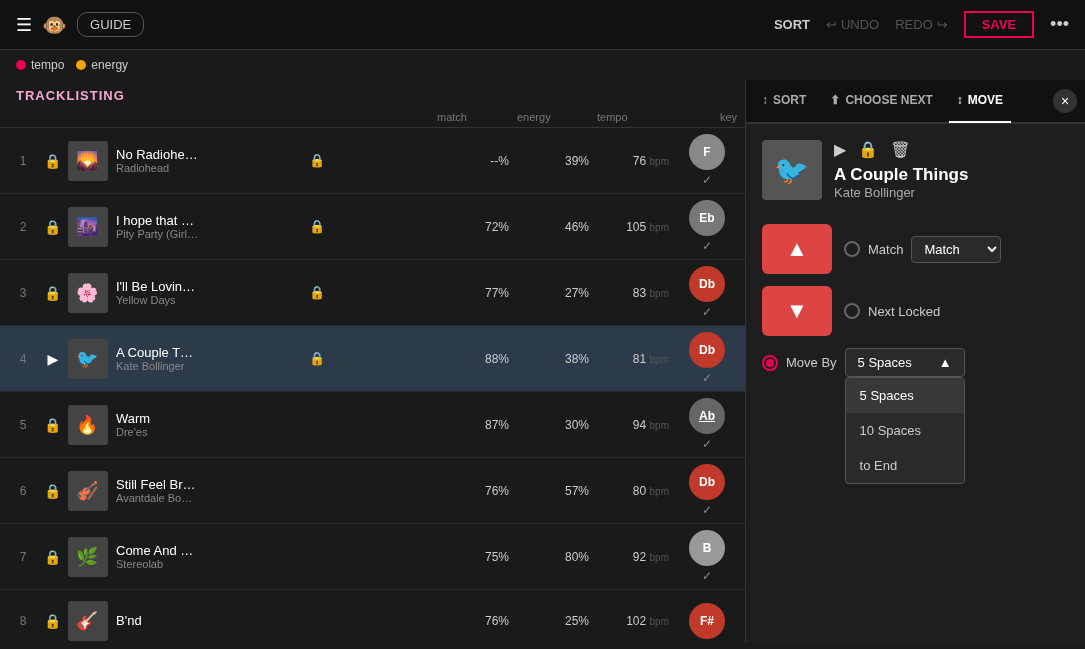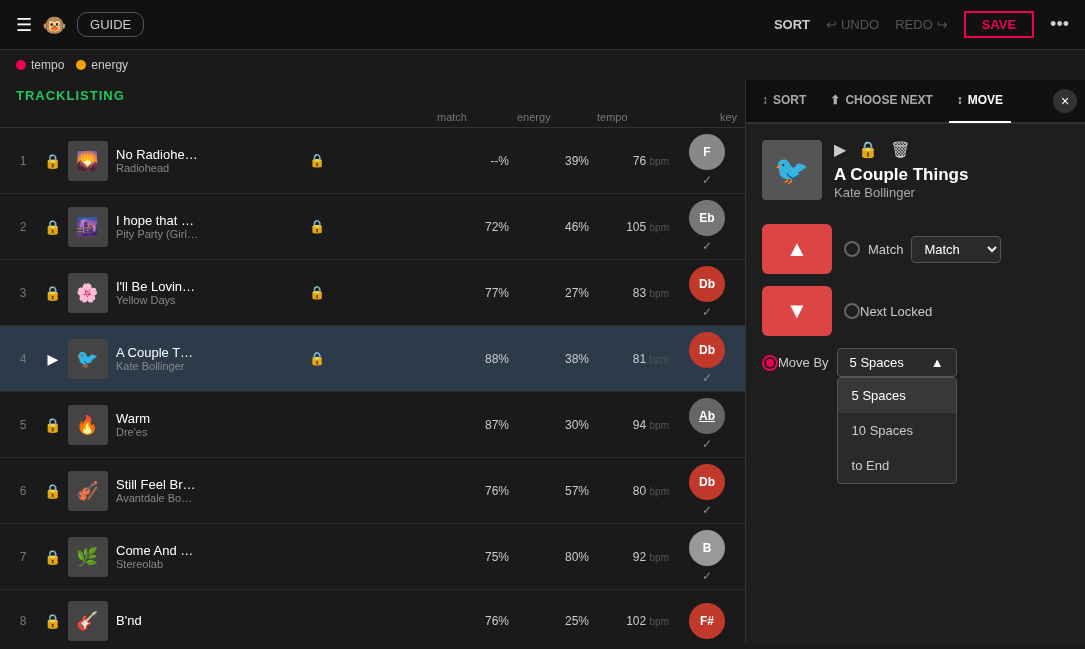--- a/index.html
+++ b/index.html
@@ -115,21 +115,21 @@
     .tracklist-section {
       flex: 1;
       overflow: hidden;
       display: flex;
       flex-direction: column;
     }
     .tracklist-title {
       font-size: 13px;
       font-weight: 700;
       padding: 8px 16px;
-      color: #22c55e;
+      color: #f9a8d4;
       letter-spacing: 1px;
     }
     .tracklist-header {
       display: grid;
       grid-template-columns: 30px 30px 130px 1fr 80px 80px 80px 60px;
       padding: 0 8px 4px 8px;
       color: #777;
       font-size: 11px;
       border-bottom: 1px solid #333;
     }
@@ -344,20 +344,21 @@
       justify-content: center;
       color: #fff;
       flex-shrink: 0;
     }
     .move-btn-up { background: #d44; }
     .move-btn-down { background: #d44; }
 
     .radio-label {
       display: flex;
       align-items: center;
+      gap: 8px;
       cursor: pointer;
       color: #ccc;
       font-size: 13px;
     }
     .radio-circle {
       width: 16px;
       height: 16px;
       border-radius: 50%;
       border: 2px solid #666;
       display: flex;

